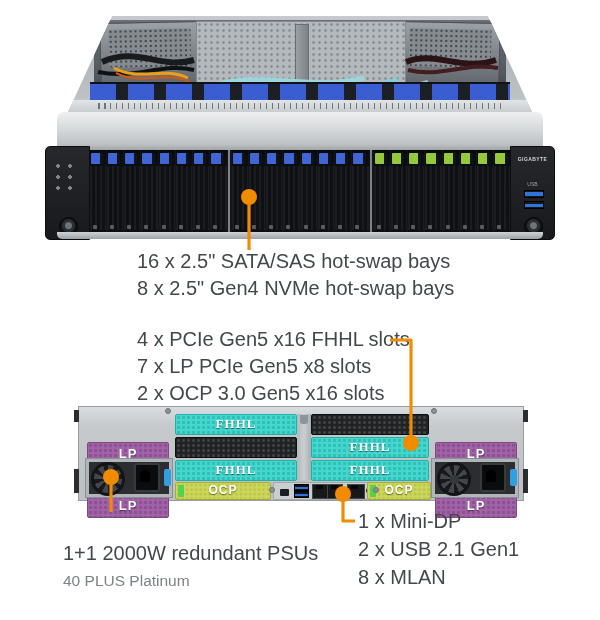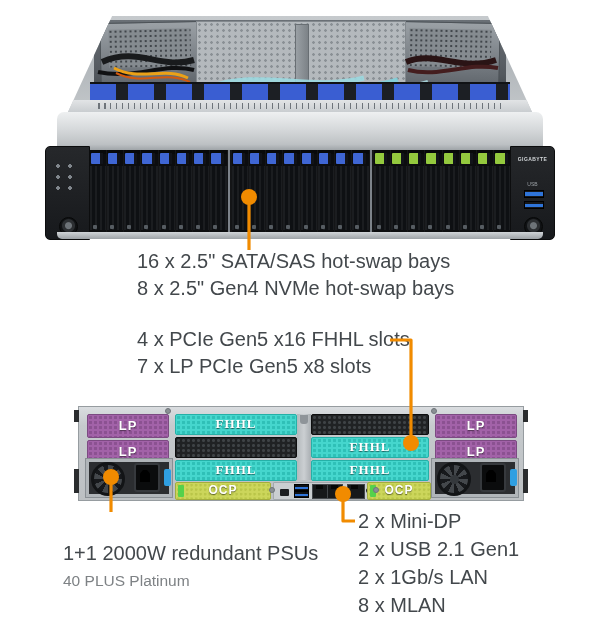--- a/index.html
+++ b/index.html
@@ -78,21 +78,21 @@
   .block-psu .sub{font-size:15.5px;color:#7e8285;margin-top:2px;}
   .block-io{left:358px;top:507px;line-height:28px;}
 
   
   .rear{position:absolute;left:78px;top:406px;width:444px;height:93px;
     background:linear-gradient(180deg,#dadde0 0%,#c6cacd 20%,#bcc0c3 100%);
     border:1px solid #969ca0;}
   .rtab{position:absolute;width:5px;background:#2a2c2e;}
   .rtab.lt{left:-5px;top:3px;height:12px;} .rtab.lb{left:-5px;top:62px;height:24px;}
   .rtab.rt{right:-5px;top:3px;height:12px;} .rtab.rb{right:-5px;top:62px;height:24px;}
-  .slot{position:absolute;border-radius:2px;}
+  .slot{position:absolute;border-radius:2px;margin-top:28px;}
   .slot-label{position:absolute;left:0;right:0;top:50%;transform:translateY(-54%);
     text-align:center;color:#fff;font-weight:bold;font-size:13px;letter-spacing:1px;
     text-shadow:0 1px 1px rgba(0,0,0,.5);}
   .lp-slot{width:80px;height:22px;background-color:#a262a8;border:1px solid #7c4a82;
     background-image:radial-gradient(circle at 2.5px 2.5px,#8b5191 1.4px,transparent 1.7px);
     background-size:5px 5px;}
   .fhhl-slot{background-color:#45d6cd;border:1px solid #25b0a7;
     background-image:radial-gradient(circle at 2.5px 2.5px,#2fc0b7 1.4px,transparent 1.7px);
     background-size:5px 5px;border-radius:2px;}
   .blank-slot{background-color:#202224;border:1px solid #0e0f10;
@@ -343,20 +343,21 @@
   </div>
 
   <div class="txt block-bays">
     <div>16 x 2.5" SATA/SAS hot-swap bays</div>
     <div>8 x 2.5" Gen4 NVMe hot-swap bays</div>
   </div>
 
   <div class="txt block-exp">
     <div>4 x PCIe Gen5 x16 FHHL slots</div>
     <div>7 x LP PCIe Gen5 x8 slots</div>
+    <div>2 x OCP 3.0 Gen5 x16 slots</div>
   </div>
 
   <div class="rear">
     <div class="rtab lt"></div>
     <div class="rtab lb"></div>
     <div class="rtab rt"></div>
     <div class="rtab rb"></div>
 
     <div class="lp-stack lp-left">
       <div class="slot lp-slot">
@@ -445,23 +446,22 @@
     <div class="screw" style="left:190px;top:80px;"></div>
     <div class="screw" style="left:294px;top:80px;"></div>
   </div>
 
   <div class="txt block-psu">
     <div>1+1 2000W redundant PSUs</div>
     <div class="sub">40 PLUS Platinum</div>
   </div>
 
   <div class="txt block-io">
-    <div>2 x Mini-DP</div>
+    <div>1 x Mini-DP</div>
     <div>2 x USB 2.1 Gen1</div>
-    <div>2 x 1Gb/s LAN</div>
     <div>8 x MLAN</div>
   </div>
 
   <svg class="callout-lines" width="600" height="620" viewBox="0 0 600 620">
     <g stroke="#f18b00" stroke-width="3.2" fill="none" stroke-linejoin="round">
       <line x1="249" y1="204" x2="249" y2="250"></line>
       <path d="M390,340 H411 V441"></path>
       <line x1="111" y1="484" x2="111" y2="512"></line>
       <path d="M343,500 V521 H355"></path>
     </g>

